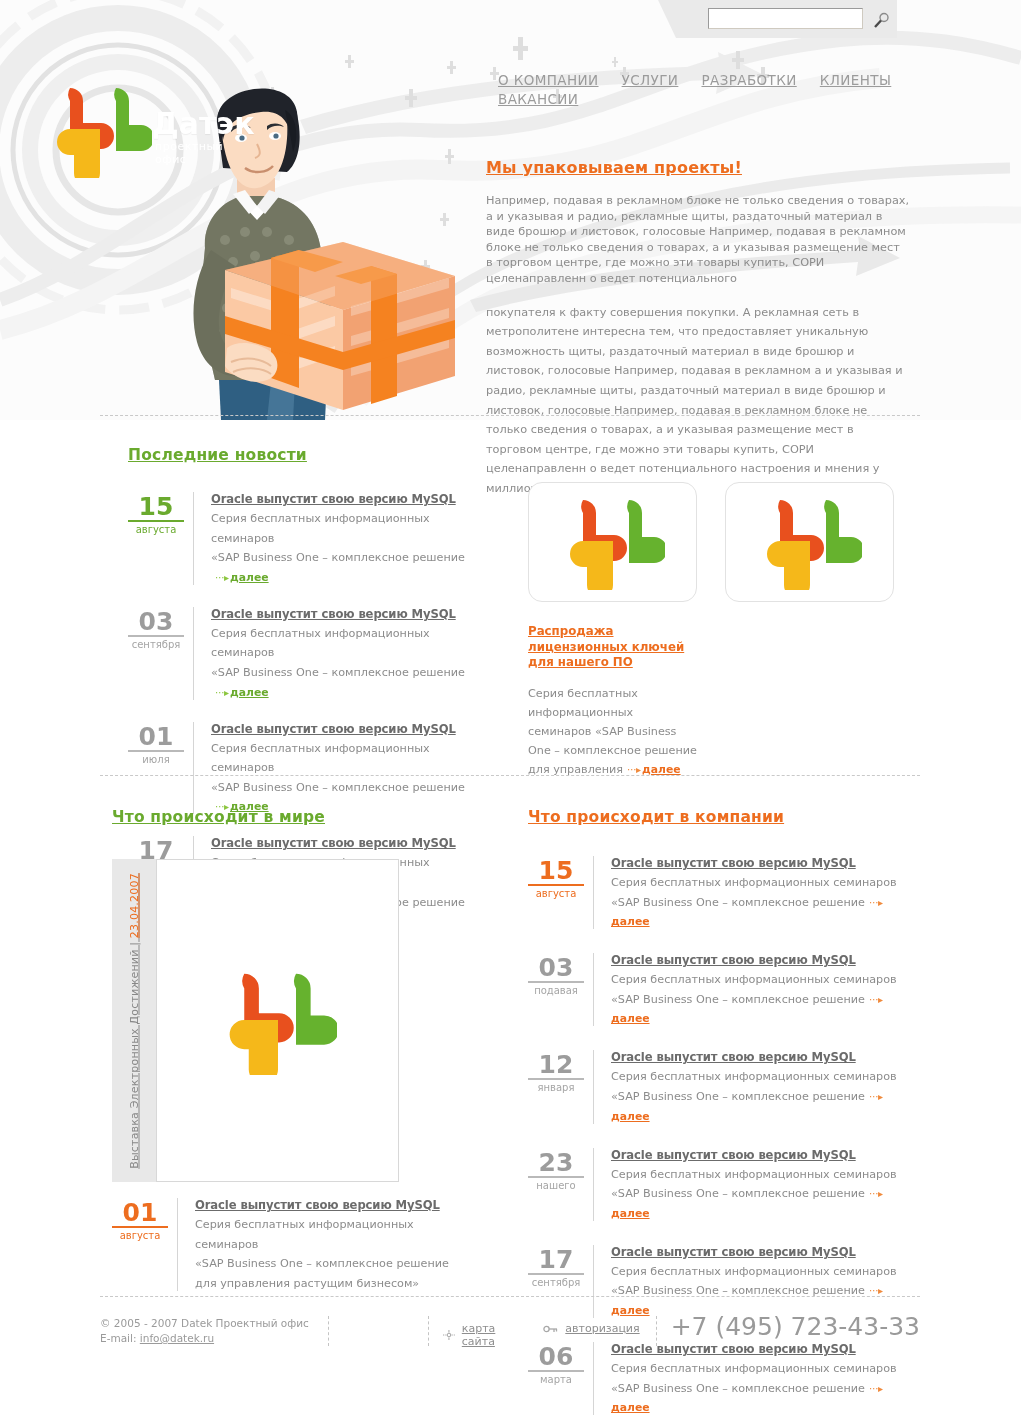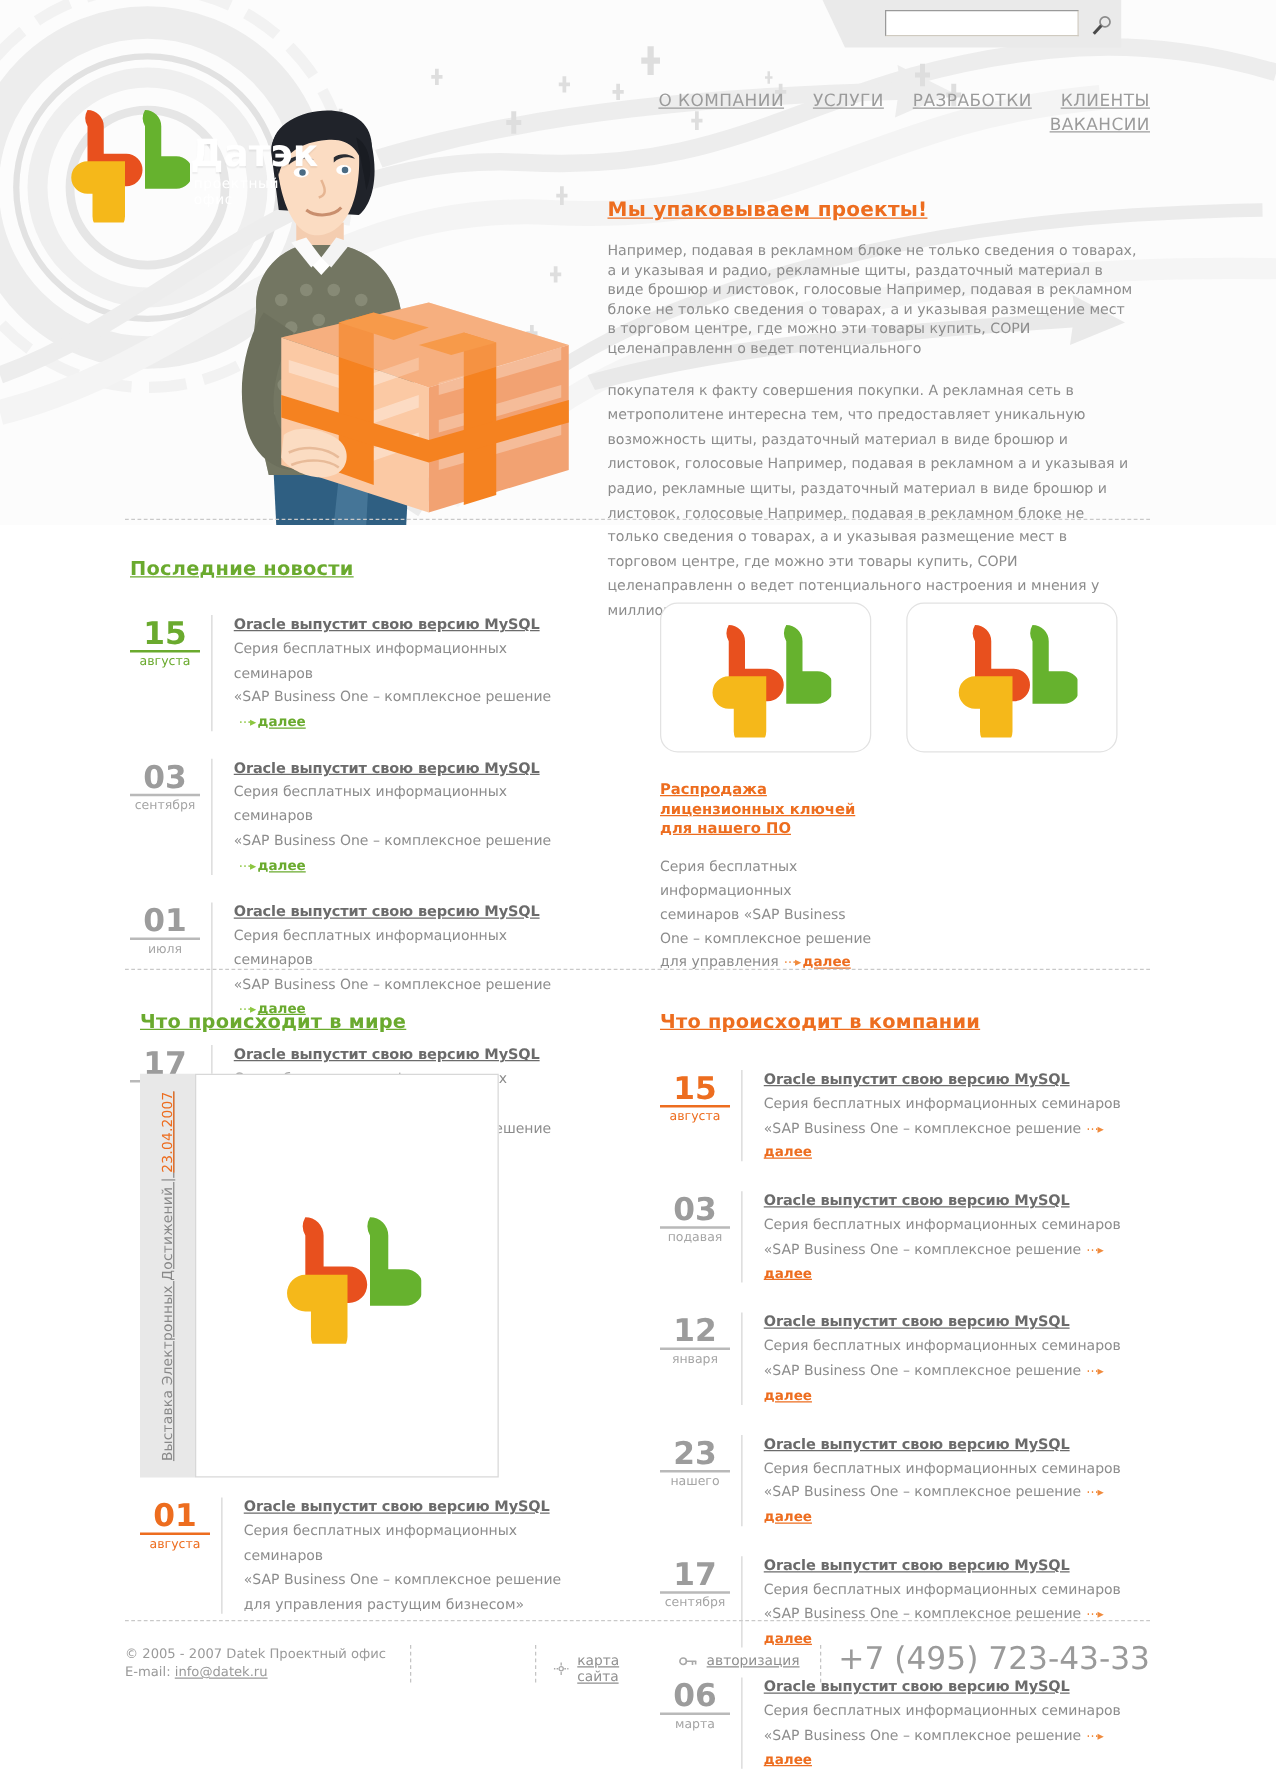--- a/index.html
+++ b/index.html
@@ -52,21 +52,20 @@
     text-shadow:0 1px 1px rgba(0,0,0,.06);
   }
   .logo-sub{
     position:absolute; left:107px; top:58px; color:#ffffff;
     font-size:11px; letter-spacing:.5px;
   }
 
   
   .nav{
     position:absolute; left:480px; top:70px; width:440px; height:22px;
-    text-align:right;
   }
   .nav a{
     color:#9b9b9b; text-decoration:underline; font-size:13.5px;
     letter-spacing:.4px; margin-left:18px; white-space:nowrap;
   }
 
   
   .hero{ position:absolute; left:486px; top:158px; width:424px; }
   .hero h1{
     margin:0 0 16px 0; font-size:16px; color:#ed6d1f; font-weight:bold;
@@ -323,21 +322,21 @@
 
 <div class="hero">
   <h1>Мы упаковываем проекты!</h1>
   <p>Например, подавая в рекламном блоке не только сведения о товарах, а и указывая и радио, рекламные щиты, раздаточный материал в виде брошюр и листовок, голосовые Например, подавая в рекламном блоке не только сведения о товарах, а и указывая размещение мест в торговом центре, где можно эти товары купить, СОРИ целенаправленн о ведет потенциального</p>
   <p style="display:inline;">покупателя к факту совершения покупки. А рекламная сеть в метрополитене интересна тем, что предоставляет уникальную возможность щиты, раздаточный материал в виде брошюр и листовок, голосовые Например, подавая в рекламном а и указывая и радио, рекламные щиты, раздаточный материал в виде брошюр и листовок, голосовые Например, подавая в рекламном блоке не только сведения о товарах, а и указывая размещение мест в торговом центре, где можно эти товары купить, СОРИ целенаправленн о ведет потенциального настроения и мнения у миллионов людей.</p>
   <span class="arrow o">⋯▸</span><a class="more o">далее</a>
 </div>
 
 <div class="hero-sep"></div>
 
-<div style="position:absolute;left:104px;top:446px;width:340px;">
+<div style="position:absolute;left:128px;top:446px;width:340px;">
   <h2 class="sec green">Последние новости</h2>
   <div style="margin-top:28px;">
 
     <div class="newsitem hl">
       <div class="datebox">
         <span class="dateday">15</span>
         <span class="datemon">августа</span>
       </div>
       <div class="newsbody">
         <a class="newstitle">Oracle выпустит свою версию MySQL</a>

